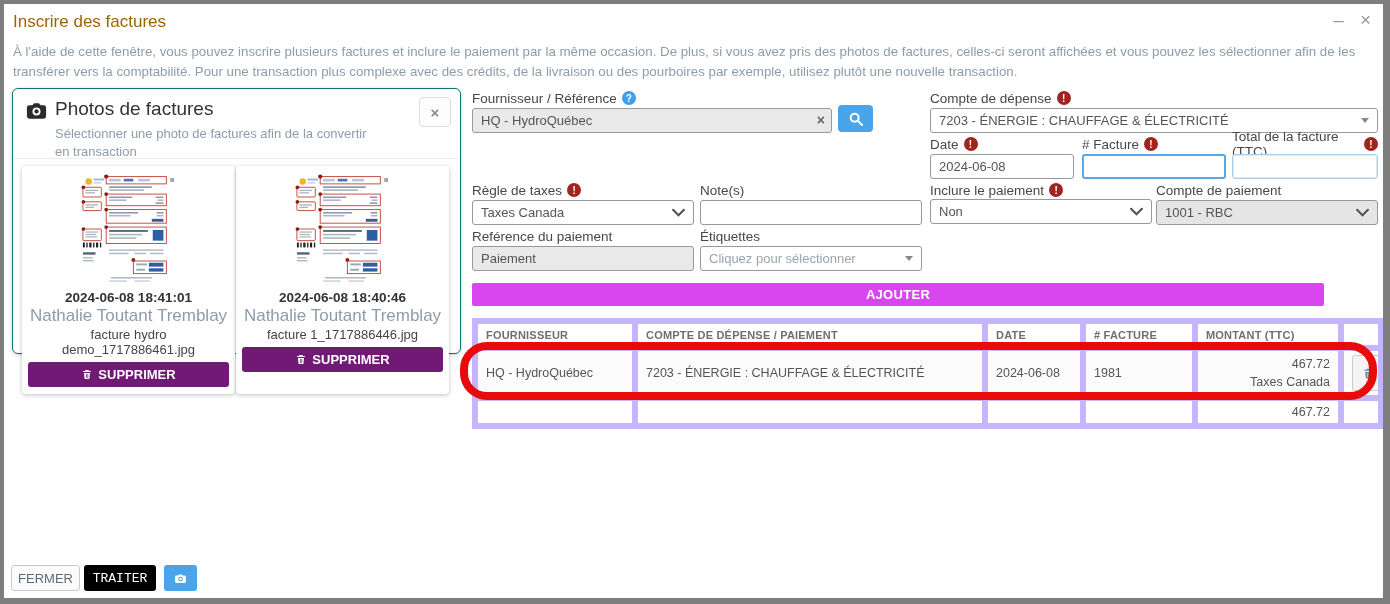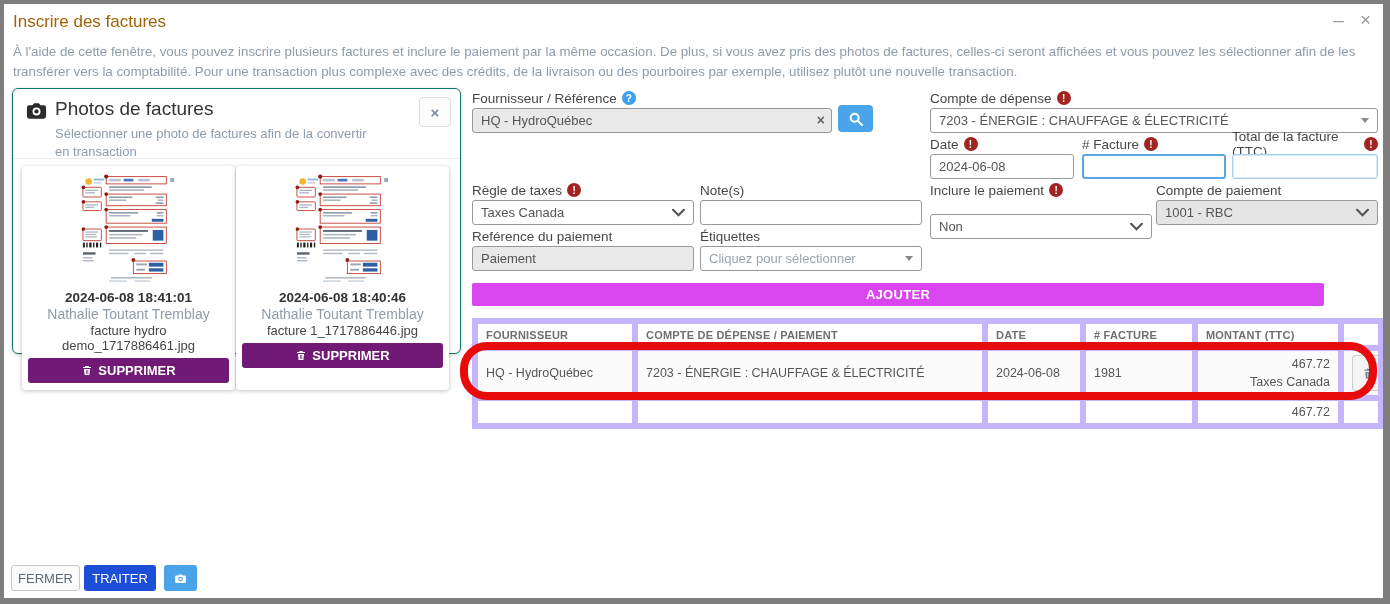--- a/index.html
+++ b/index.html
@@ -38,21 +38,21 @@
     color: #7f8c9a; font-weight: bold; font-size: 15px; cursor: pointer;
     display: flex; align-items: center; justify-content: center;
   }
   .pp-cards { display: flex; gap: 1px; padding: 7px 9px; }
   .photo-card {
     width: 213px; background: #fff; border-radius: 4px; padding: 5px 6px 7px;
     box-shadow: 0 1px 4px rgba(0,0,0,.25); text-align: center;
   }
   .thumb { width: 97px; height: 112px; display: block; margin: 2px auto 5px; cursor: pointer; }
   .ph-ts { font-size: 13.5px; font-weight: bold; color: #333; margin-top: 2px; }
-  .ph-user { font-size: 14px; color: #8e9caa; margin-top: 1px; }
+  .ph-user { font-size: 17px; color: #8e9caa; margin-top: 1px; }
   .ph-file { font-size: 13px; color: #454545; margin-top: 1px; }
   .btn-del {
     width: 100%; margin-top: 5px; border: none; border-radius: 3px;
     background: #701a75; color: #fff; font-weight: bold; font-size: 13px;
     padding: 5px 0; cursor: pointer; display: flex; align-items: center; justify-content: center; gap: 5px;
     font-family: inherit;
   }
   .btn-del svg { width: 12px; height: 13px; }
 
   
@@ -117,22 +117,22 @@
   }
 
   
   .btn-fermer {
     position: absolute; left: 7px; top: 561px; width: 69px; height: 26px;
     background: #fbfbfb; border: 1px solid #c9c9c9; border-radius: 3px;
     color: #5c6b79; font-size: 13px; cursor: pointer; font-family: inherit;
   }
   .btn-traiter {
     position: absolute; left: 80px; top: 561px; width: 72px; height: 26px;
-    background: #1d4ed8; border: none; border-radius: 3px;
-    color: #fff; font-size: 13px; cursor: pointer; font-family: Liberation Sans, sans-serif;
+    background: #000000; border: none; border-radius: 3px;
+    color: #fff; font-size: 13px; cursor: pointer; font-family: Liberation Mono, monospace;
   }
   .btn-camera {
     position: absolute; left: 160px; top: 561px; width: 33px; height: 26px;
     background: #49a4e9; border: none; border-radius: 3px; cursor: pointer;
     display: flex; align-items: center; justify-content: center; color: #fff;
   }
   .btn-camera svg { width: 15px; height: 13px; }
 </style>
 </head>
 <body>
@@ -390,21 +390,21 @@
     <div class="fld-label">
       <span>Note(s)</span>
     </div>
     <input class="inp" style="margin-top: 2px;" value="">
   </div>
   <div class="grp" style="left:926px; top:178px; width:222px;">
     <div class="fld-label">
       <span>Inclure le paiement</span>
       <span class="badge req">!</span>
     </div>
-    <div class="sel" style="margin-top:16px;">
+    <div class="sel" style="margin-top:1px;">
       <span>Non</span>
       <svg class="chev" viewBox="0 0 12 8" fill="none" stroke="#555" stroke-width="2" stroke-linecap="round">
           <path d="M1 1.5l5 5 5-5"></path>
         </svg>
     </div>
   </div>
   <div class="grp" style="left:1152px; top:178px; width:222px;">
     <div class="fld-label">
       <span>Compte de paiement</span>
     </div>

